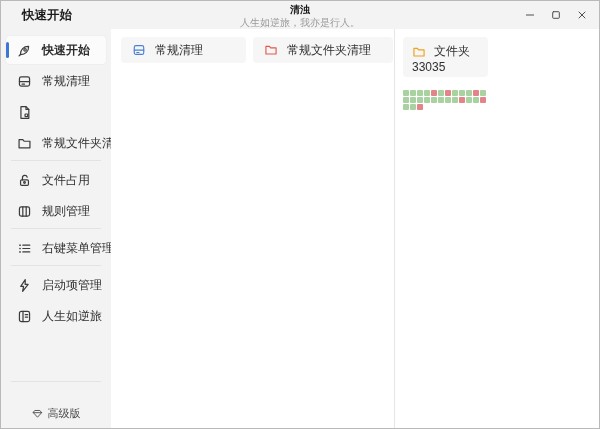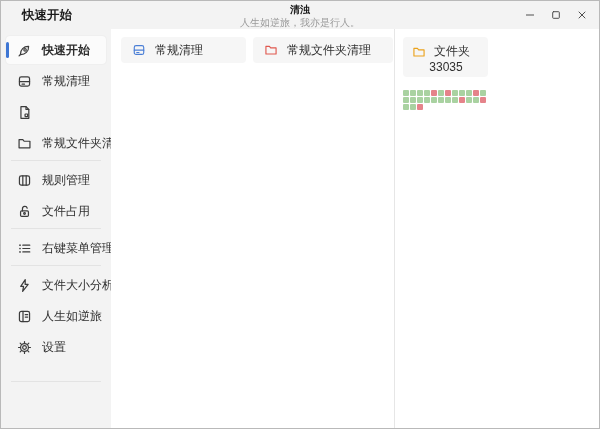--- a/index.html
+++ b/index.html
@@ -61,21 +61,21 @@
 
   
   .stats { width:205px; flex:none; background:#fff; border-left:1px solid #e6e6e6; padding:8px 0 0 8px; }
   .stat-cards { display:flex; gap:10px;flex-direction:column; }
   .stat-card { height:40px; background:#f6f6f6; border-radius:4px; padding:6px 8px 4px 9px;
                display:flex; flex-direction:column; justify-content:space-between; cursor:default; }
   .stat-card:nth-child(1) { width:85px; }
   .stat-card:nth-child(2) { width:90px; }
   .stat-top { display:flex; align-items:center; gap:8px; font-size:12px; color:#2f2f2f; }
   .stat-top .icon svg { width:14px; height:14px; }
-  .stat-value { text-align:center; font-size:12px; color:#2f2f2f; }
+  .stat-value { text-align:left; font-size:12px; color:#2f2f2f; }
   .activity-grid { margin-top:13px; display:flex; flex-direction:column; gap:1px; }
   .grid-row { display:flex; gap:1px; }
   .grid-cell { width:6px; height:6px; border-radius:1px; }
 </style>
 </head>
 <body>
 
 <div class="window">
 
   <header class="titlebar">
@@ -156,79 +156,78 @@
               <svg viewBox="0 0 16 16" fill="none" stroke="currentColor" stroke-width="1.3" stroke-linecap="round" stroke-linejoin="round">
                 <path d="M2.2 3.8 H6.2 L7.6 5.6 H13.8 V12.6 H2.2 Z"></path>
               </svg>
             </span>
             <span>常规文件夹清理</span>
           </div>
           <div class="side-divider"></div>
           <div class="side-item">
             <span class="icon">
               <svg viewBox="0 0 16 16" fill="none" stroke="currentColor" stroke-width="1.3" stroke-linecap="round" stroke-linejoin="round">
-                <rect x="2.6" y="3" width="10.8" height="10" rx="2"></rect>
-                <path d="M6.2 3 V13 M9.8 3 V13"></path>
-              </svg>
-            </span>
-            <span>规则管理</span>
-          </div>
-          <div class="side-item">
-            <span class="icon">
-              <svg viewBox="0 0 16 16" fill="none" stroke="currentColor" stroke-width="1.3" stroke-linecap="round" stroke-linejoin="round">
                 <rect x="3.8" y="7.4" width="8.4" height="5.8" rx="1.2"></rect>
                 <path d="M5.8 7.4 V5.2 A2.6 2.6 0 0 1 10.9 4.5"></path>
                 <circle cx="8" cy="10.2" r="0.9"></circle>
               </svg>
             </span>
             <span>文件占用</span>
+          </div>
+          <div class="side-item">
+            <span class="icon">
+              <svg viewBox="0 0 16 16" fill="none" stroke="currentColor" stroke-width="1.3" stroke-linecap="round" stroke-linejoin="round">
+                <rect x="2.6" y="3" width="10.8" height="10" rx="2"></rect>
+                <path d="M6.2 3 V13 M9.8 3 V13"></path>
+              </svg>
+            </span>
+            <span>规则管理</span>
           </div>
           <div class="side-divider"></div>
           <div class="side-item">
             <span class="icon">
               <svg viewBox="0 0 16 16" fill="none" stroke="currentColor" stroke-width="1.3" stroke-linecap="round" stroke-linejoin="round">
                 <circle cx="3.2" cy="4.4" r="0.9" fill="currentColor" stroke="none"></circle>
                 <circle cx="3.2" cy="8" r="0.9" fill="currentColor" stroke="none"></circle>
                 <circle cx="3.2" cy="11.6" r="0.9" fill="currentColor" stroke="none"></circle>
                 <path d="M6.2 4.4 H13.6 M6.2 8 H13.6 M6.2 11.6 H13.6"></path>
               </svg>
             </span>
             <span>右键菜单管理</span>
           </div>
           <div class="side-divider"></div>
           <div class="side-item">
             <span class="icon">
               <svg viewBox="0 0 16 16" fill="none" stroke="currentColor" stroke-width="1.3" stroke-linecap="round" stroke-linejoin="round">
                 <path d="M8.8 1.8 L4 9 H7 L6 14.2 L11.9 6.8 H8.7 Z"></path>
               </svg>
             </span>
-            <span>文件大小分析</span>
+            <span>启动项管理</span>
           </div>
           <div class="side-item">
             <span class="icon">
               <svg viewBox="0 0 16 16" fill="none" stroke="currentColor" stroke-width="1.3" stroke-linecap="round" stroke-linejoin="round">
                 <rect x="2.6" y="2.6" width="10.8" height="10.8" rx="2"></rect>
                 <path d="M6.4 2.6 V13.4"></path>
                 <path d="M8.8 6 H11.4 M8.8 8.6 H11.4"></path>
               </svg>
             </span>
             <span>人生如逆旅</span>
           </div>
-          <div class="side-item">
-            <span class="icon">
-              <svg viewBox="0 0 16 16" fill="none" stroke="currentColor" stroke-width="1.3" stroke-linecap="round" stroke-linejoin="round">
-                <circle cx="8" cy="8" r="2"></circle>
-                <circle cx="8" cy="8" r="4.2"></circle>
-                <path d="M8 1.6 V3.4 M8 12.6 V14.4 M1.6 8 H3.4 M12.6 8 H14.4 M3.4 3.4 L4.7 4.7 M11.3 11.3 L12.6 12.6 M12.6 3.4 L11.3 4.7 M4.7 11.3 L3.4 12.6"></path>
-              </svg>
-            </span>
-            <span>设置</span>
-          </div>
         </div>
       <div class="side-footer-line"></div>
+      <div class="side-footer">
+        <span class="icon">
+            <svg viewBox="0 0 16 16" fill="none" stroke="currentColor" stroke-width="1.3" stroke-linecap="round" stroke-linejoin="round">
+              <path d="M4.6 3.6 H11.4 L14 6.8 L8 13.4 L2 6.8 Z"></path>
+              <path d="M2 6.8 H14"></path>
+            </svg>
+          </span>
+        <span>高级版</span>
+      </div>
     </nav>
 
     <main class="main">
       <div class="action-cards" id="action-cards">
           <div class="action-card">
             <span class="icon" style="color: rgb(75, 127, 214);">
               <svg viewBox="0 0 16 16" fill="none" stroke="currentColor" stroke-width="1.3" stroke-linecap="round" stroke-linejoin="round">
                 <rect x="2.6" y="3" width="10.8" height="10" rx="2"></rect>
                 <path d="M2.6 8.2 H13.4"></path>
                 <path d="M5.4 10.8 H8"></path>

